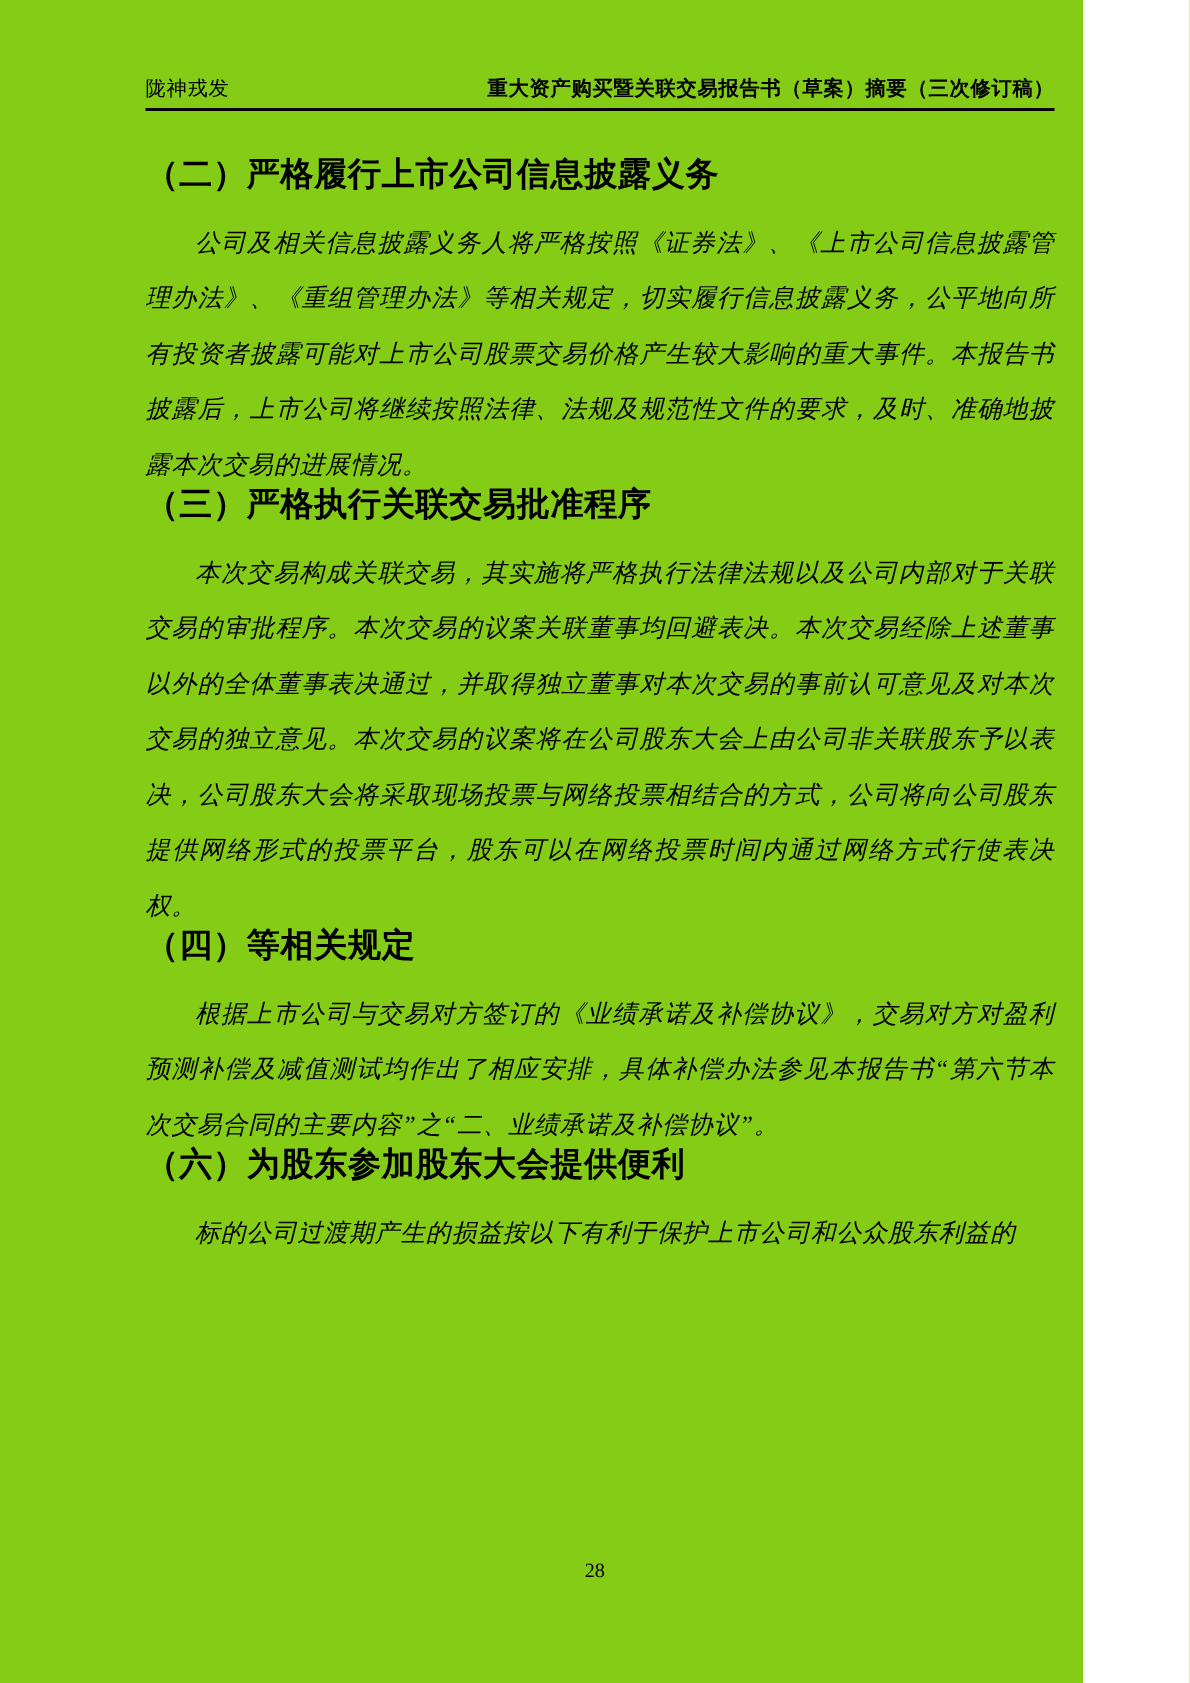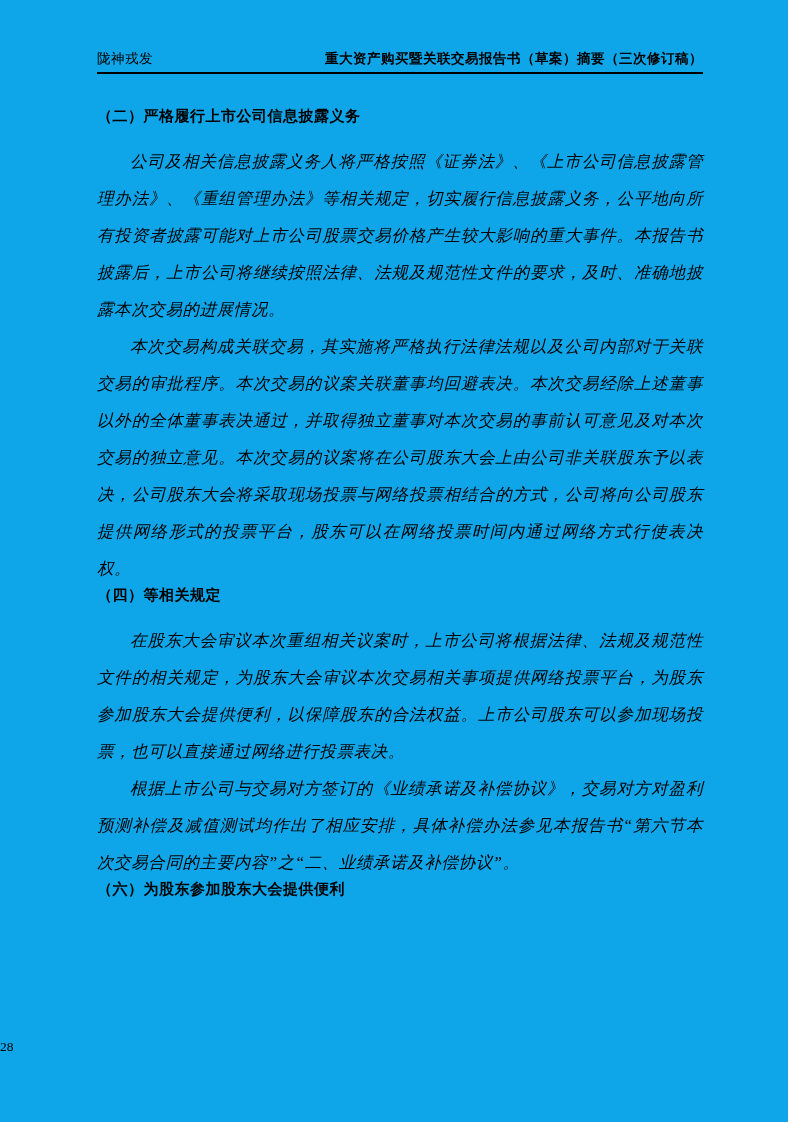--- a/index.html
+++ b/index.html
@@ -2,23 +2,23 @@
 <html lang="zh"><head>
 <meta charset="utf-8">
 <style>
   html, body {
     margin: 0;
     padding: 0;
     background: #ffffff;
   }
   .page {
     position: relative;
-    width: 788px;
+    width: 722px;
     height: 1122px;
-    background: #0ea5e9;
+    background: #84cc16;
     overflow: hidden;
     font-family: "Liberation Serif", "DejaVu Serif", serif;
     color: #000000;
   }
   
   .page-header {
     position: absolute;
     top: 50px;
     left: 97px;
     width: 606px;
@@ -41,21 +41,21 @@
   
   .document-body {
     position: absolute;
     top: 78px;
     left: 97px;
     width: 606px;
   }
   .section h2 {
     font-family: "Liberation Sans", "DejaVu Sans", sans-serif;
     font-weight: bold;
-    font-size: 15px;
+    font-size: 22px;
     line-height: 26px;
     letter-spacing: 0.5px;
     margin: -5px 0 14px 0;
     text-align: left;
   }
   .section:first-child h2 {
     margin-top: 25px;
   }
   .section p {
     font-size: 16.5px;
@@ -66,21 +66,21 @@
     text-align: justify;
     text-justify: inter-character;
     font-style: italic;
   }
   
   .page-footer {
     position: absolute;
     top: 1038px;
     left: 0;
     width: 793px;
-    text-align: left;
+    text-align: center;
     font-size: 13.5px;
     line-height: 18px;
   }
 </style>
 </head>
 <body>
 
 <div class="page">
 
   <div class="page-header">
@@ -89,34 +89,35 @@
   </div>
 
   <div class="document-body">
 
     <div class="section">
       <h2>（二）严格履行上市公司信息披露义务</h2>
       <p>公司及相关信息披露义务人将严格按照《证券法》、《上市公司信息披露管理办法》、《重组管理办法》等相关规定，切实履行信息披露义务，公平地向所有投资者披露可能对上市公司股票交易价格产生较大影响的重大事件。本报告书披露后，上市公司将继续按照法律、法规及规范性文件的要求，及时、准确地披露本次交易的进展情况。</p>
     </div>
 
     <div class="section">
+      <h2>（三）严格执行关联交易批准程序</h2>
       <p>本次交易构成关联交易，其实施将严格执行法律法规以及公司内部对于关联交易的审批程序。本次交易的议案关联董事均回避表决。本次交易经除上述董事以外的全体董事表决通过，并取得独立董事对本次交易的事前认可意见及对本次交易的独立意见。本次交易的议案将在公司股东大会上由公司非关联股东予以表决，公司股东大会将采取现场投票与网络投票相结合的方式，公司将向公司股东提供网络形式的投票平台，股东可以在网络投票时间内通过网络方式行使表决权。</p>
     </div>
 
     <div class="section">
       <h2>（四）等相关规定</h2>
-      <p>在股东大会审议本次重组相关议案时，上市公司将根据法律、法规及规范性文件的相关规定，为股东大会审议本次交易相关事项提供网络投票平台，为股东参加股东大会提供便利，以保障股东的合法权益。上市公司股东可以参加现场投票，也可以直接通过网络进行投票表决。</p>
     </div>
 
     <div class="section">
       <p>根据上市公司与交易对方签订的《业绩承诺及补偿协议》，交易对方对盈利预测补偿及减值测试均作出了相应安排，具体补偿办法参见本报告书“第六节本次交易合同的主要内容”之“二、业绩承诺及补偿协议”。</p>
     </div>
 
     <div class="section">
       <h2>（六）为股东参加股东大会提供便利</h2>
+      <p>标的公司过渡期产生的损益按以下有利于保护上市公司和公众股东利益的</p>
     </div>
 
   </div>
 
   <div class="page-footer">
     <span>28</span>
   </div>
 
 </div>
 

